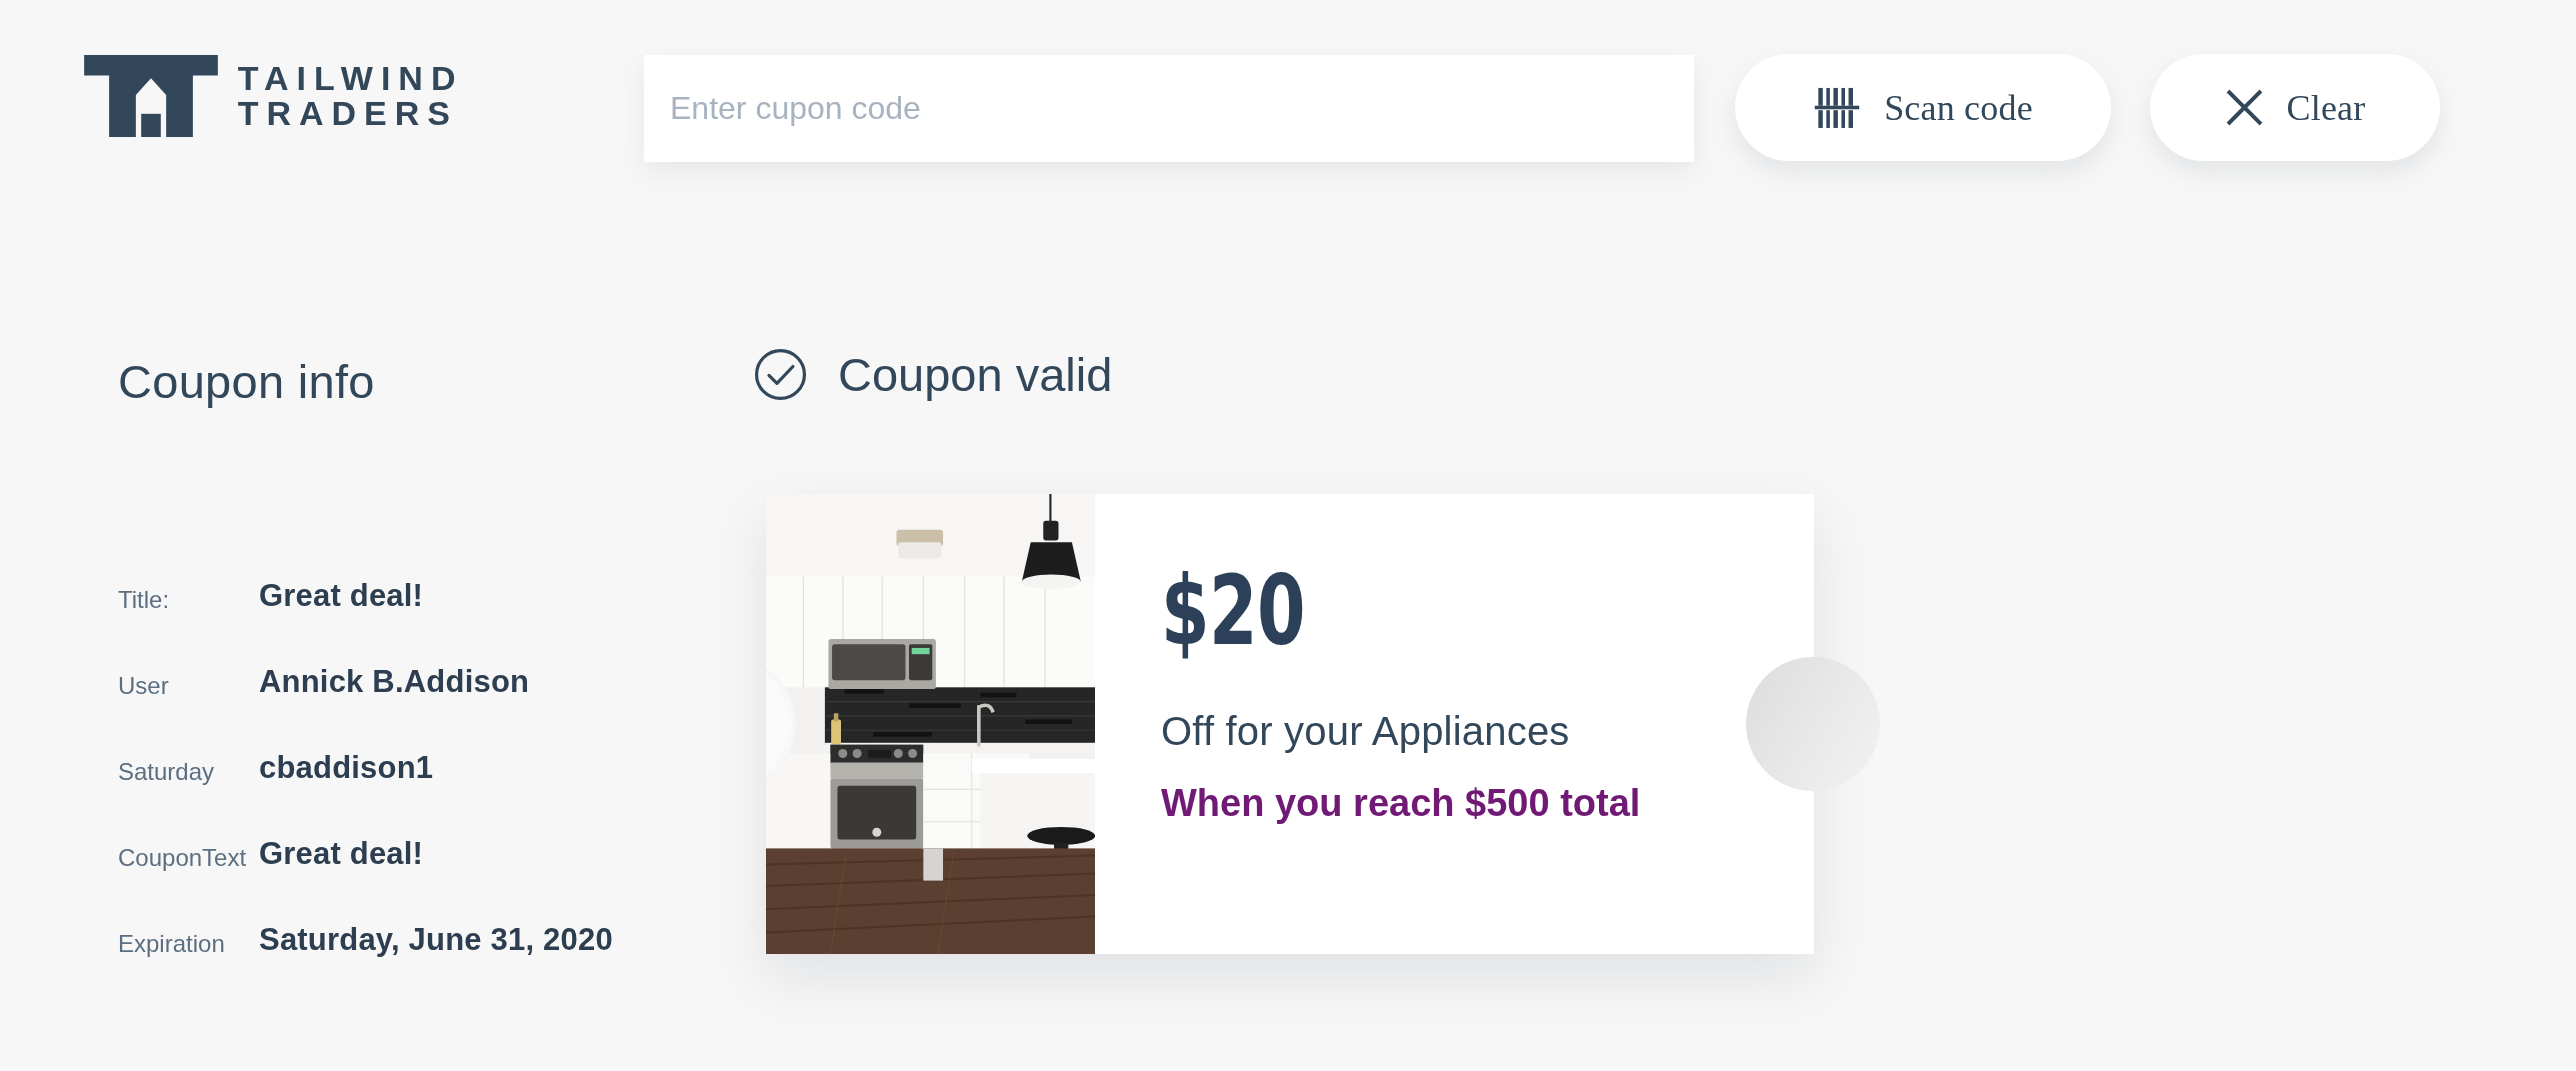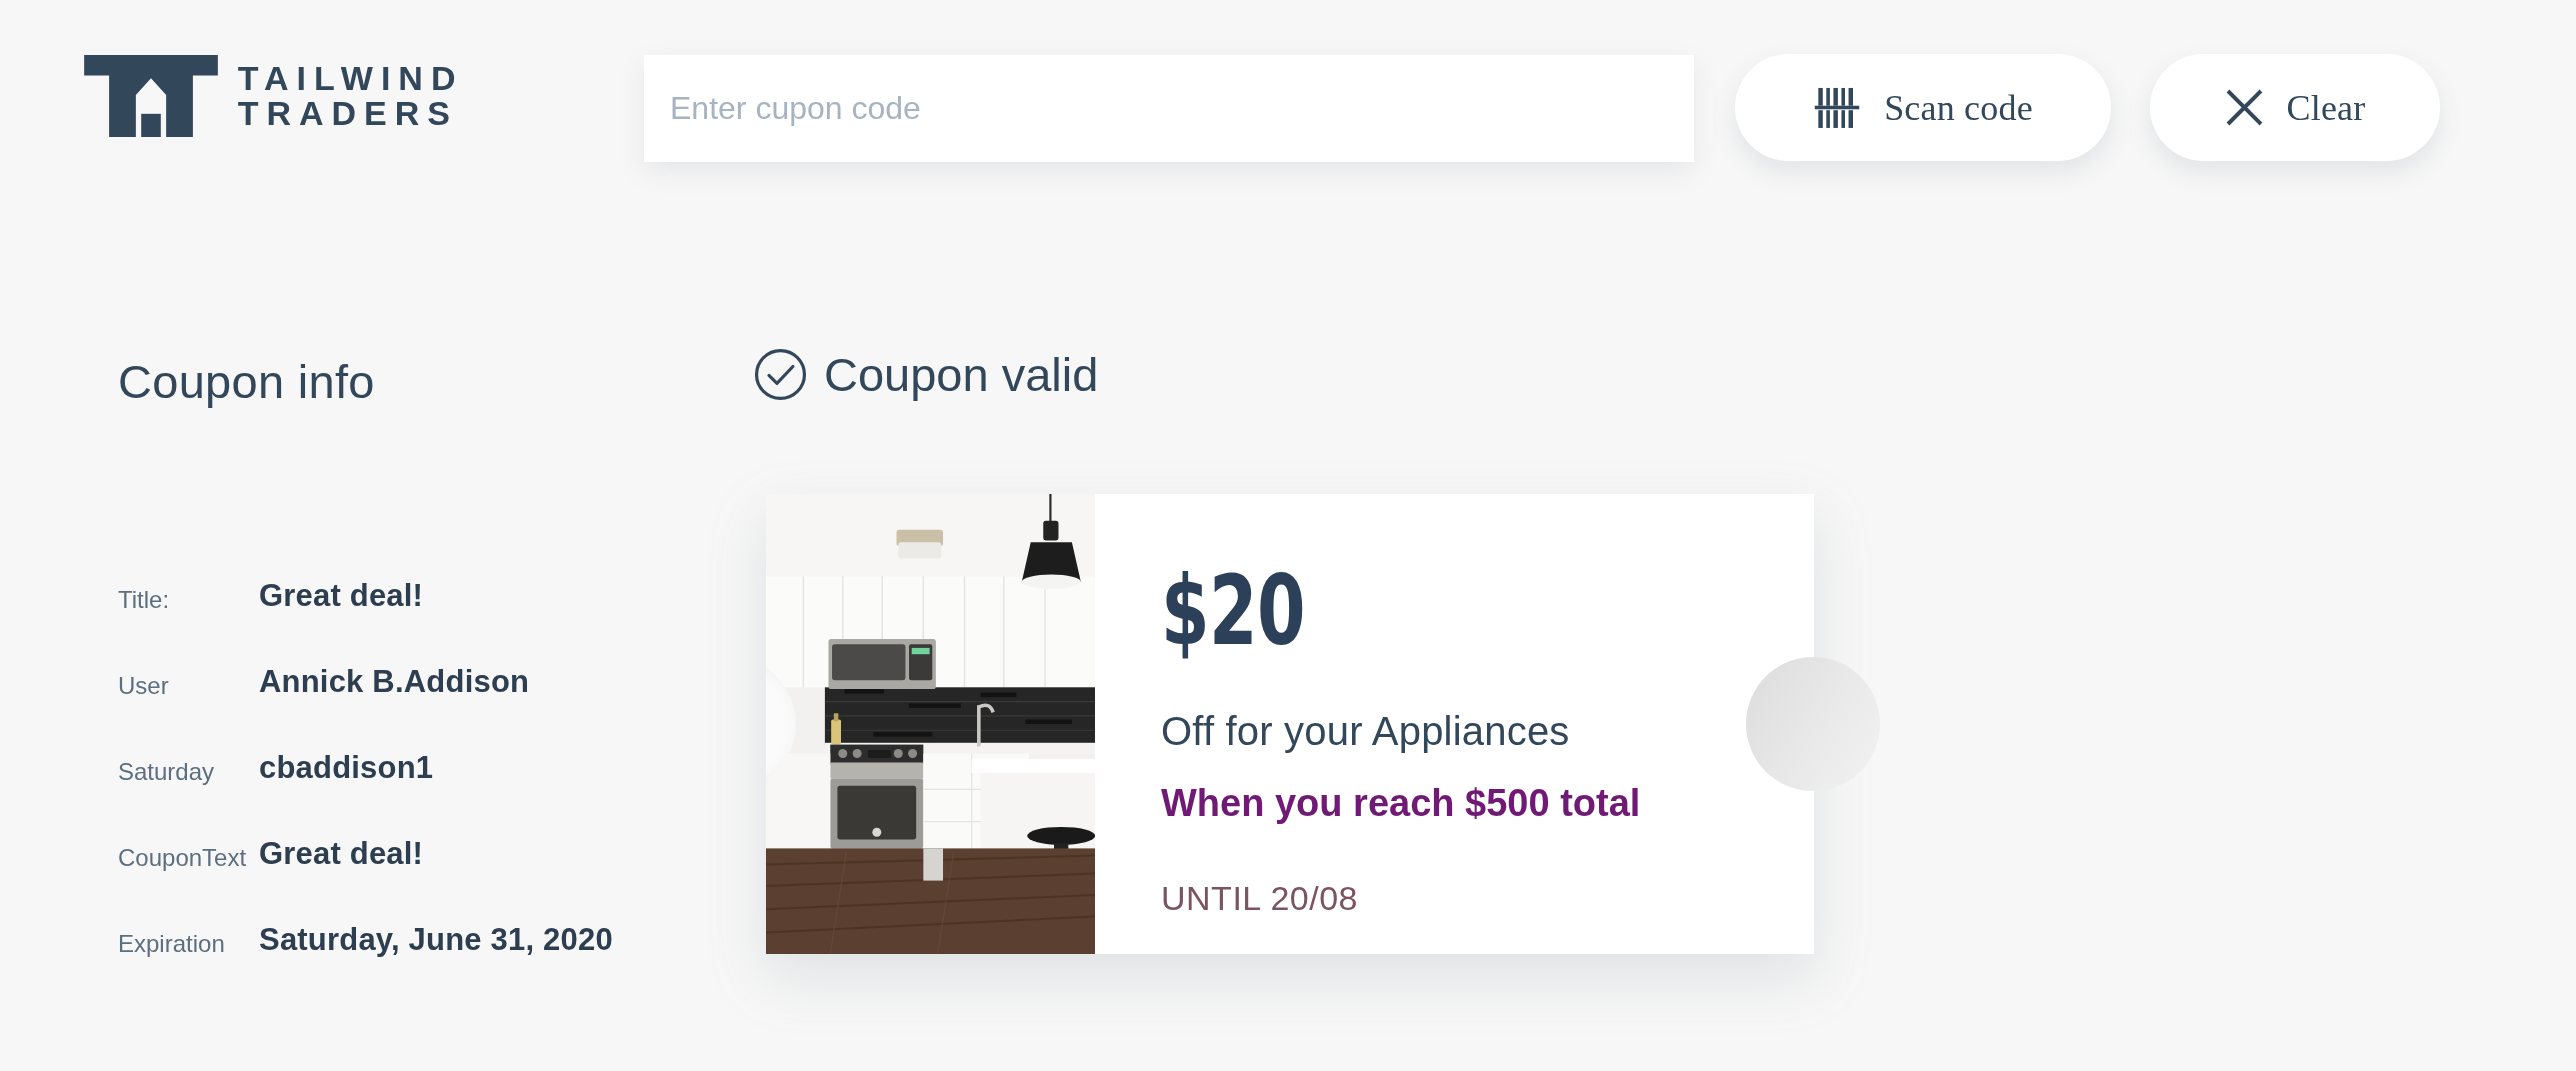--- a/index.html
+++ b/index.html
@@ -106,21 +106,21 @@
     white-space: nowrap;
   }
   .title-info { left: 118px; top: 175px; }
 
   .valid-head {
     position: absolute;
     left: 753px;
     top: 168px;
     display: flex;
     align-items: center;
-    gap: 16px;
+    gap: 30px;
   }
   .valid-text { color: #33475b; font-size: 47px; white-space: nowrap; }
 
   
   .info-list {
     position: absolute;
     left: 118px;
     top: 349px;
     width: 555px;
   }
@@ -401,19 +401,18 @@
         </g>
         <rect x="176" y="396" width="22" height="36" fill="#d6d4d0"></rect>
       </svg>
       <div class="notch notch-left"></div>
     </div>
 
     <div class="coupon-body">
       <div class="coupon-amount">$20</div>
       <div class="coupon-head">Off for your Appliances</div>
       <div class="coupon-sub">When you reach $500 total</div>
-      <div class="coupon-until">UNTIL 20/08</div>
       <div class="notch notch-right"></div>
     </div>
 
   </div>
 </div>
 
 
 </body></html>

